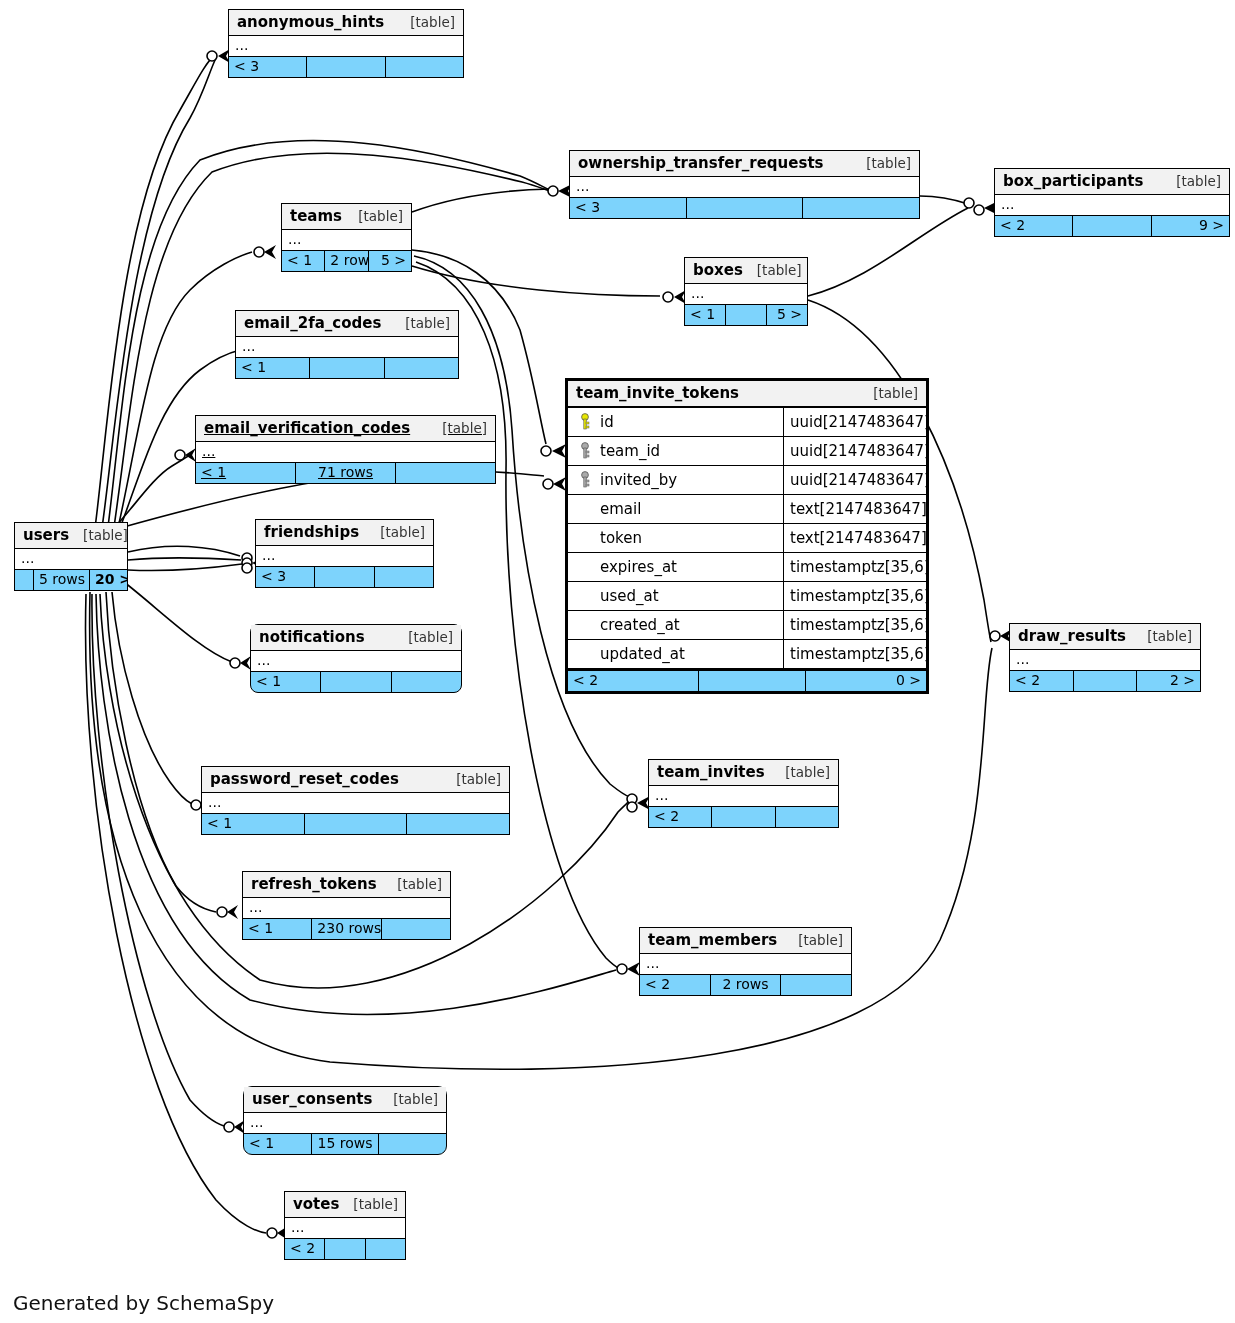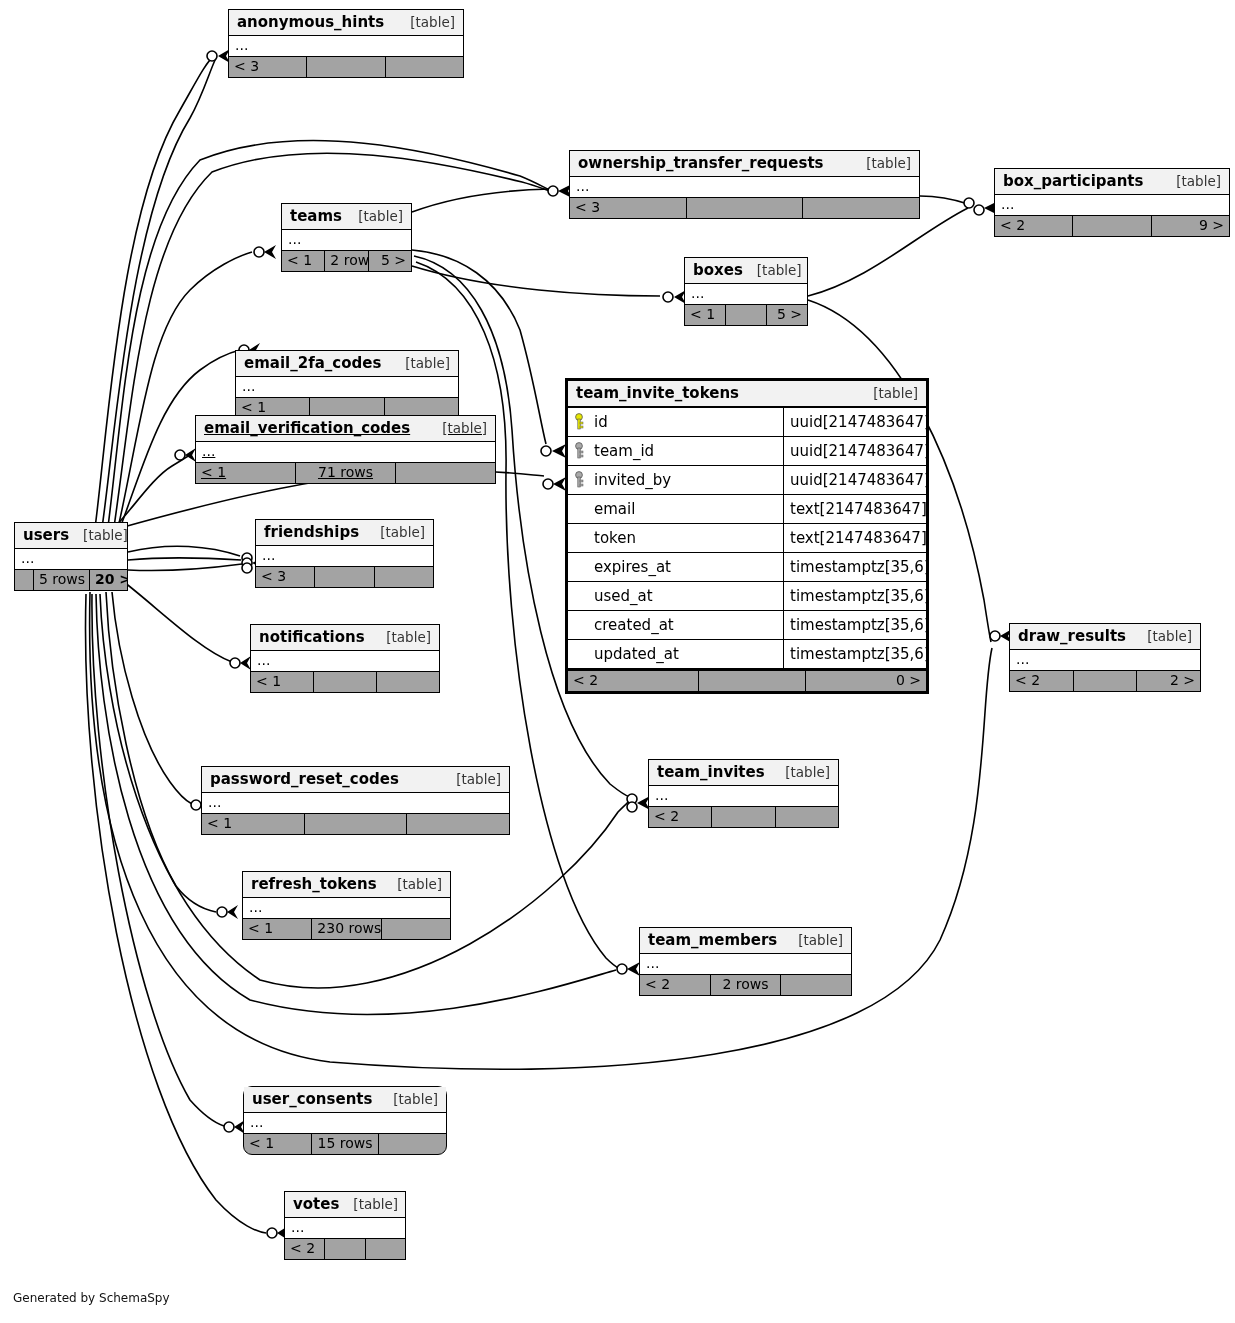--- a/index.html
+++ b/index.html
@@ -4,21 +4,21 @@
 <style>
   html,body{margin:0;padding:0;background:#ffffff;}
   body{width:1235px;height:1323px;position:relative;overflow:hidden;
        font-family:"DejaVu Sans","Liberation Sans",sans-serif;}
 
   #canvas{position:absolute;left:0;top:0;width:1235px;height:1323px;}
 
   svg.edges{position:absolute;left:0;top:0;width:1235px;height:1323px;
             pointer-events:none;z-index:1;}
 
-  .tbl{position:absolute;z-index:2;background:#a3a3a3;
+  .tbl{position:absolute;z-index:2;background:#7dd3fc;
        border:1px solid #000000;box-sizing:border-box;}
   .tbl.focal{border:3px solid #000000;}
 
   .tbl .hdr{background:#f2f2f2;border-bottom:1px solid #000000;
             display:flex;align-items:center;justify-content:space-between;
             padding:3px 8px 4px 8px;white-space:nowrap;}
   .tbl.focal .hdr{border-bottom:2px solid #000000;}
   .tbl .hdr .tname{font-weight:bold;font-size:15px;color:#000;letter-spacing:0;}
   .tbl .hdr .tkind{font-size:13.5px;color:#333;padding-left:14px;}
 
@@ -32,28 +32,28 @@
                    white-space:nowrap;overflow:hidden;}
   .tbl .foot .cell + .cell{border-left:1px solid #000000;}
   .tbl .foot .c-left{text-align:left;}
   .tbl .foot .c-mid{text-align:center;}
   .tbl .foot .c-right{text-align:right;}
 
   
   .colrow{display:flex;border-bottom:1px solid #000000;font-size:15px;height:29px;
           box-sizing:border-box;align-items:center;}
   .colrow .cname{flex:0 0 215px;display:flex;align-items:center;
-                 box-sizing:border-box;height:100%;}
+                 padding-left:6px;box-sizing:border-box;height:100%;}
   .colrow .ctype{flex:1 1 auto;border-left:1px solid #000000;height:100%;
                  display:flex;align-items:center;padding-left:6px;box-sizing:border-box;}
   .keyslot{width:22px;display:inline-flex;justify-content:center;align-items:center;}
   .keyslot svg{display:block;}
   .cname .txt{padding-left:4px;}
 
-  .credit{position:absolute;left:13px;top:1291px;font-size:12px;color:#111;z-index:3;}
+  .credit{position:absolute;left:13px;top:1291px;font-size:20px;color:#111;z-index:3;}
 </style>
 </head>
 <body>
 
 <div id="canvas">
 
   <svg class="edges" viewBox="0 0 1235 1323" xmlns="http://www.w3.org/2000/svg">
     <g fill="none" stroke="#000000" stroke-width="1.6">
 
       <path d="M95,528 C108,430 120,210 180,110 C196,82 206,62 214,56"></path>
@@ -221,21 +221,21 @@
     <div class="body">
       <div class="dots">...</div>
     </div>
     <div class="foot">
       <div class="cell c-left">&lt; 1</div>
       <div class="cell c-mid"></div>
       <div class="cell c-right">5 &gt;</div>
     </div>
   </div>
 
-  <div class="tbl" style="left:235px;top:310px;width:224px;margin-top:40px;">
+  <div class="tbl" style="left:235px;top:310px;width:224px;">
     <div class="hdr">
       <span class="tname">email_2fa_codes</span>
       <span class="tkind">[table]</span>
     </div>
     <div class="body">
       <div class="dots">...</div>
     </div>
     <div class="foot">
       <div class="cell c-left">&lt; 1</div>
       <div class="cell c-mid"></div>
@@ -281,21 +281,21 @@
     <div class="body">
       <div class="dots">...</div>
     </div>
     <div class="foot">
       <div class="cell c-left">&lt; 3</div>
       <div class="cell c-mid"></div>
       <div class="cell c-right"></div>
     </div>
   </div>
 
-  <div class="tbl" style="left:250px;top:624px;width:190px;">
+  <div class="tbl" style="left:250px;top:624px;width:212px;border-radius:8px;">
     <div class="hdr">
       <span class="tname">notifications</span>
       <span class="tkind">[table]</span>
     </div>
     <div class="body">
       <div class="dots">...</div>
     </div>
     <div class="foot">
       <div class="cell c-left">&lt; 1</div>
       <div class="cell c-mid"></div>

